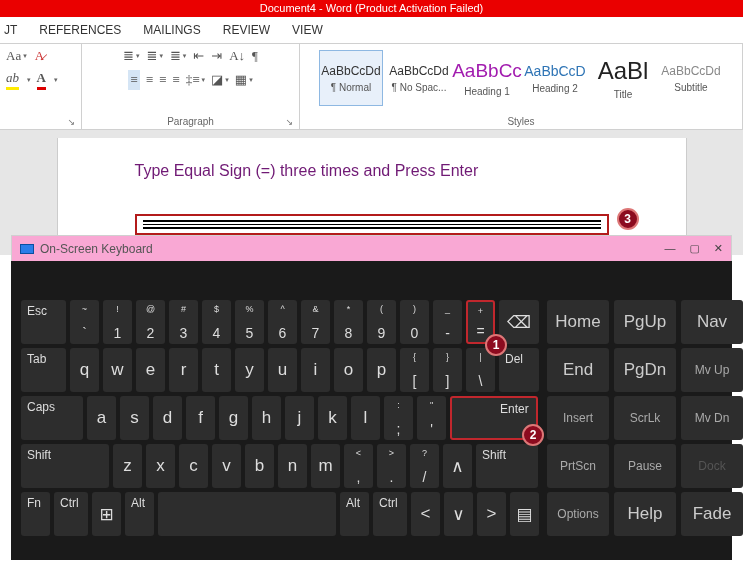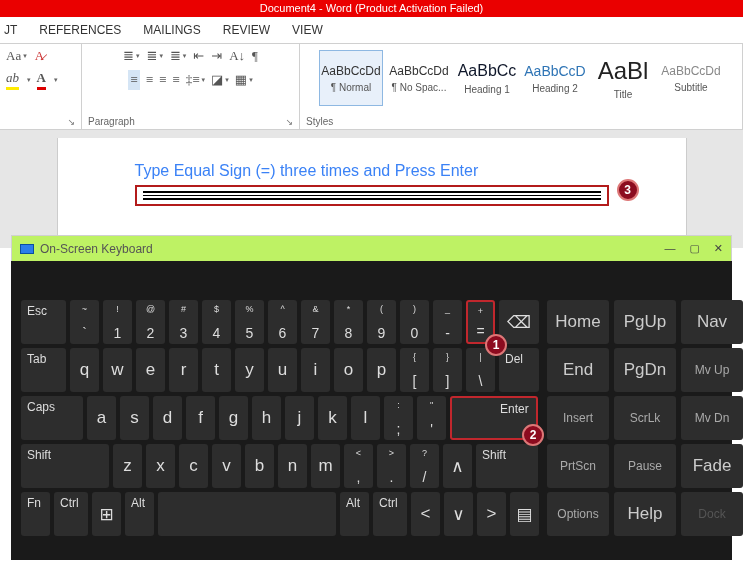--- a/index.html
+++ b/index.html
@@ -39,20 +39,21 @@
     flex-direction: column;
     justify-content: space-between;
     align-items: center;
     height: 100%;
   }
   .group-label {
     font-size: 10px;
     color: #666;
     width:100%;
     display:flex;
+    justify-content:center;
     position:relative;
   }
   .dlg-launch { position:absolute; right:0; bottom:0; font-size:9px; color:#777;}
   .font-group { width: 82px; }
   .font-rows { display:flex; flex-direction:column; gap:6px; width:100%;}
   .icon-btn {
     display:inline-flex; align-items:center; justify-content:center;
     color:#555; font-size:13px; cursor:pointer;font-family:Liberation Serif, serif;
   }
   .row { display:flex; gap:8px; align-items:center;}
@@ -65,49 +66,49 @@
   .para-bot .icon-btn{font-size:13px;}
   .styles-group{flex:1;}
   .styles-row{display:flex; gap:4px; align-items:flex-start; padding-top:2px;}
   .style-box{
     border:1px solid transparent; width:64px; height:56px;
     display:flex; flex-direction:column; align-items:center; justify-content:center;
     cursor:pointer; font-size:10px; color:#555;
   }
   .style-box.sel{border:1px solid #8eb8e2; background:#e8f0fa;}
   .style-box .prev{font-size:12px; color:#333; margin-bottom:4px;}
-  .style-box .prev.h1{font-size:16px; color:#0f172a;}
+  .style-box .prev.h1{font-size:19px; color:#a21caf;}
   .style-box .prev.h2{font-size:14px; color:#2e74b5;}
   .style-box .prev.title{font-size:24px; color:#222; font-weight:300;}
   .style-box .prev.sub{font-size:12px; color:#888;}
   .doc-area{
     background:#e6e6e6; padding-top:8px;
   }
   .page{
     width:630px; margin:0 auto; background:#fff; min-height:110px;
     border-left:1px solid #ccc;border-right:1px solid #ccc; padding:24px 77px 20px 77px;
   }
-  .instr{font-size:16px; color:#3b82f6; margin-bottom:5px;}
+  .instr{font-size:16px; color:#701a75; margin-bottom:34px;}
   .triple-line-box{
     border:2px solid #b31b1b; padding:4px 6px;
   }
   .triple-line{ position:relative; height:9px;}
   .tl{position:absolute; left:0; right:0; height:2px; background:#000;}
   .tl.top{top:0;}
   .tl.mid{top:4px; height:1px;}
   .tl.bot{top:7px;}
   .callout{
     position:absolute; width:22px; height:22px; border-radius:50%;
     background:#8c0b1f; color:#fff; font-weight:bold;
     display:flex; align-items:center; justify-content:center;
     font-size:12px; border:2px solid #d77; z-index:50;
   }
   .osk-title{
     position:absolute; top:235px; left:11px; right:11px;
-    background:#bef264; display:flex; align-items:center;
+    background:#f9a8d4; display:flex; align-items:center;
     height:26px; padding:0 8px; font-size:12px; color:#555;
     border:1px solid #d0d0d0; border-bottom:none;
     justify-content:space-between;
   }
   .osk-title .win-btns{display:flex; gap:14px; color:#444; font-size:11px;}
   .osk-title .kb-ico{width:14px;height:10px;background:#2b7de9;border:1px solid #0a4fa0;margin-right:6px;}
   .osk{
     position:absolute; top:261px; left:11px; right:11px; bottom:7px;
     background:#1a1a1a; padding:10px;
     display:flex; gap:8px;
@@ -418,17 +419,17 @@
       <div class="key nav-lg">PgUp</div>
       <div class="key nav-lg">PgDn</div>
       <div class="key">ScrLk</div>
       <div class="key">Pause</div>
       <div class="key nav-lg">Help</div>
     </div>
     <div class="nav-col">
       <div class="key nav-lg">Nav</div>
       <div class="key">Mv Up</div>
       <div class="key">Mv Dn</div>
+      <div class="key dock">Dock</div>
       <div class="key nav-lg">Fade</div>
-      <div class="key dock">Dock</div>
     </div>
   </div>
 </div>
 
 </body></html>

